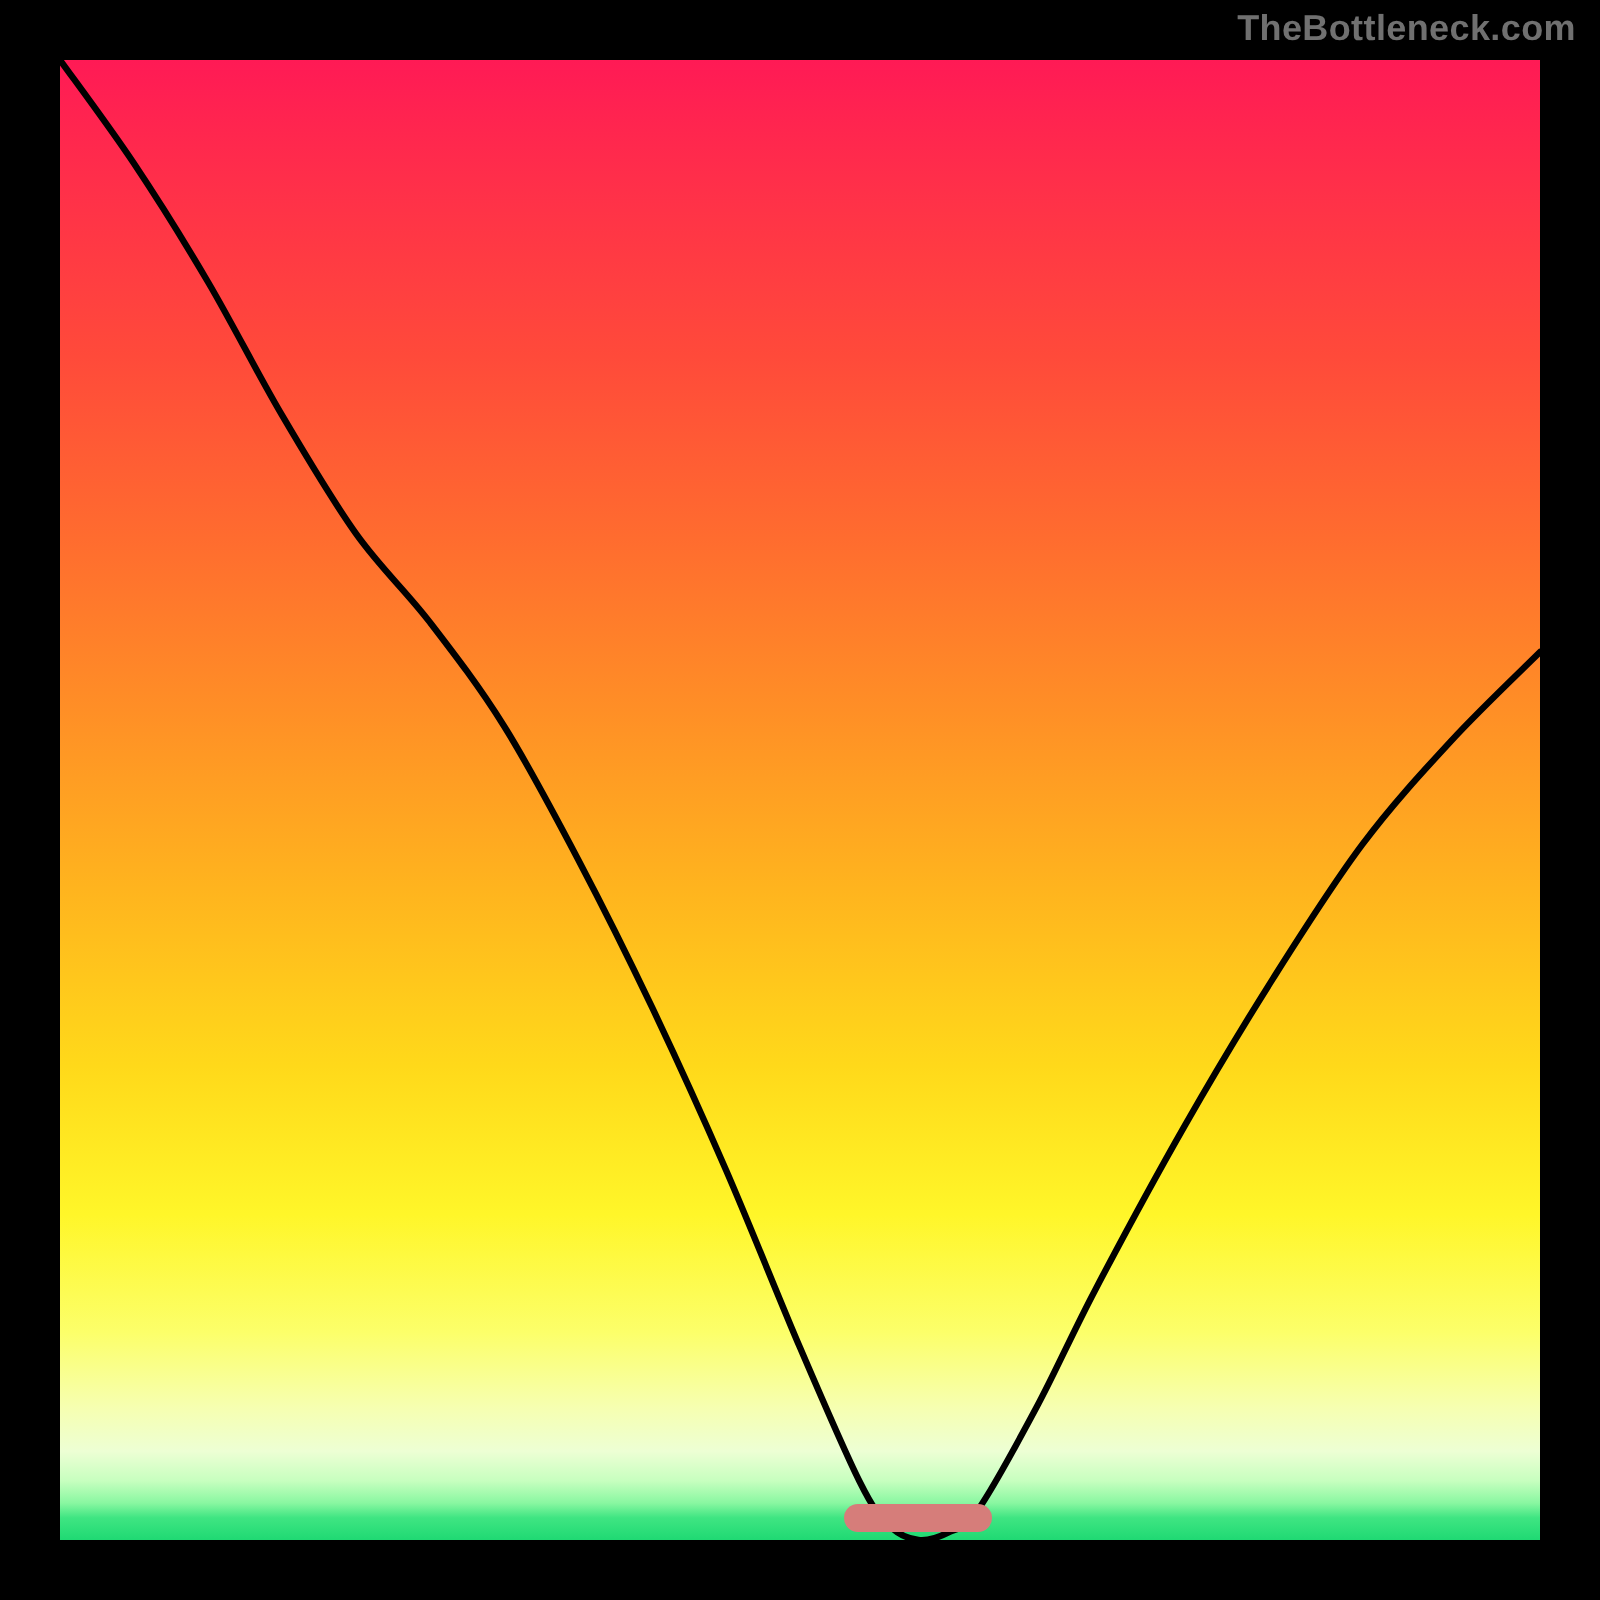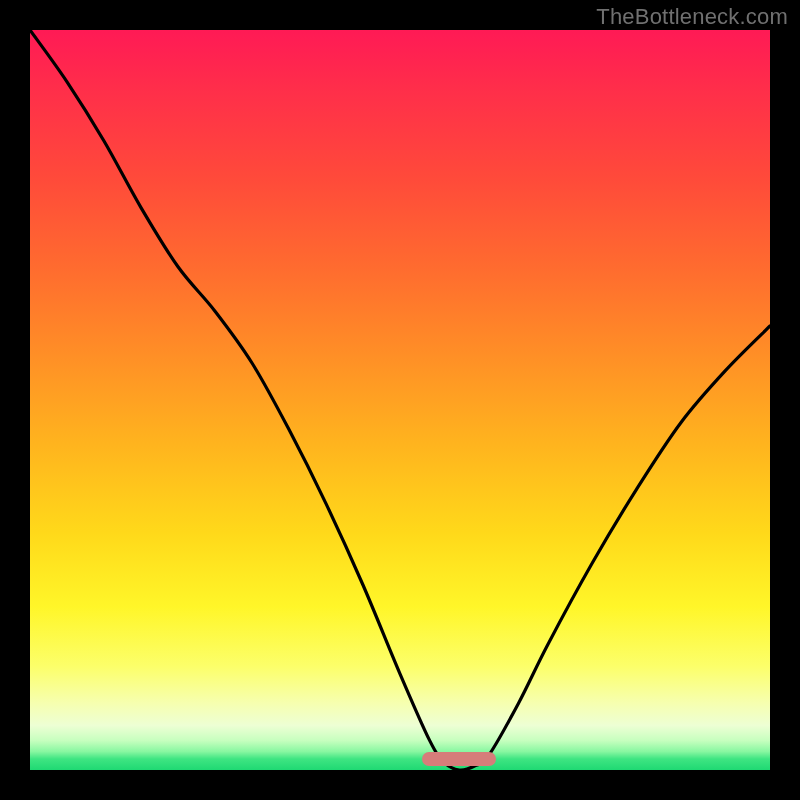--- a/index.html
+++ b/index.html
@@ -14,22 +14,22 @@
   .frame {
     position: relative;
     width: 800px;
     height: 800px;
     background: #000;
   }
   .watermark {
     position: absolute;
     top: 4px;
     right: 12px;
-    font-size: 22px;
-    font-weight: 400;
+    font-size: 18px;
+    font-weight: 700;
     color: #707070;
     letter-spacing: 0.2px;
     z-index: 5;
   }
   .plot {
     position: absolute;
     left: 30px;
     top: 30px;
     width: 740px;
     height: 740px;

